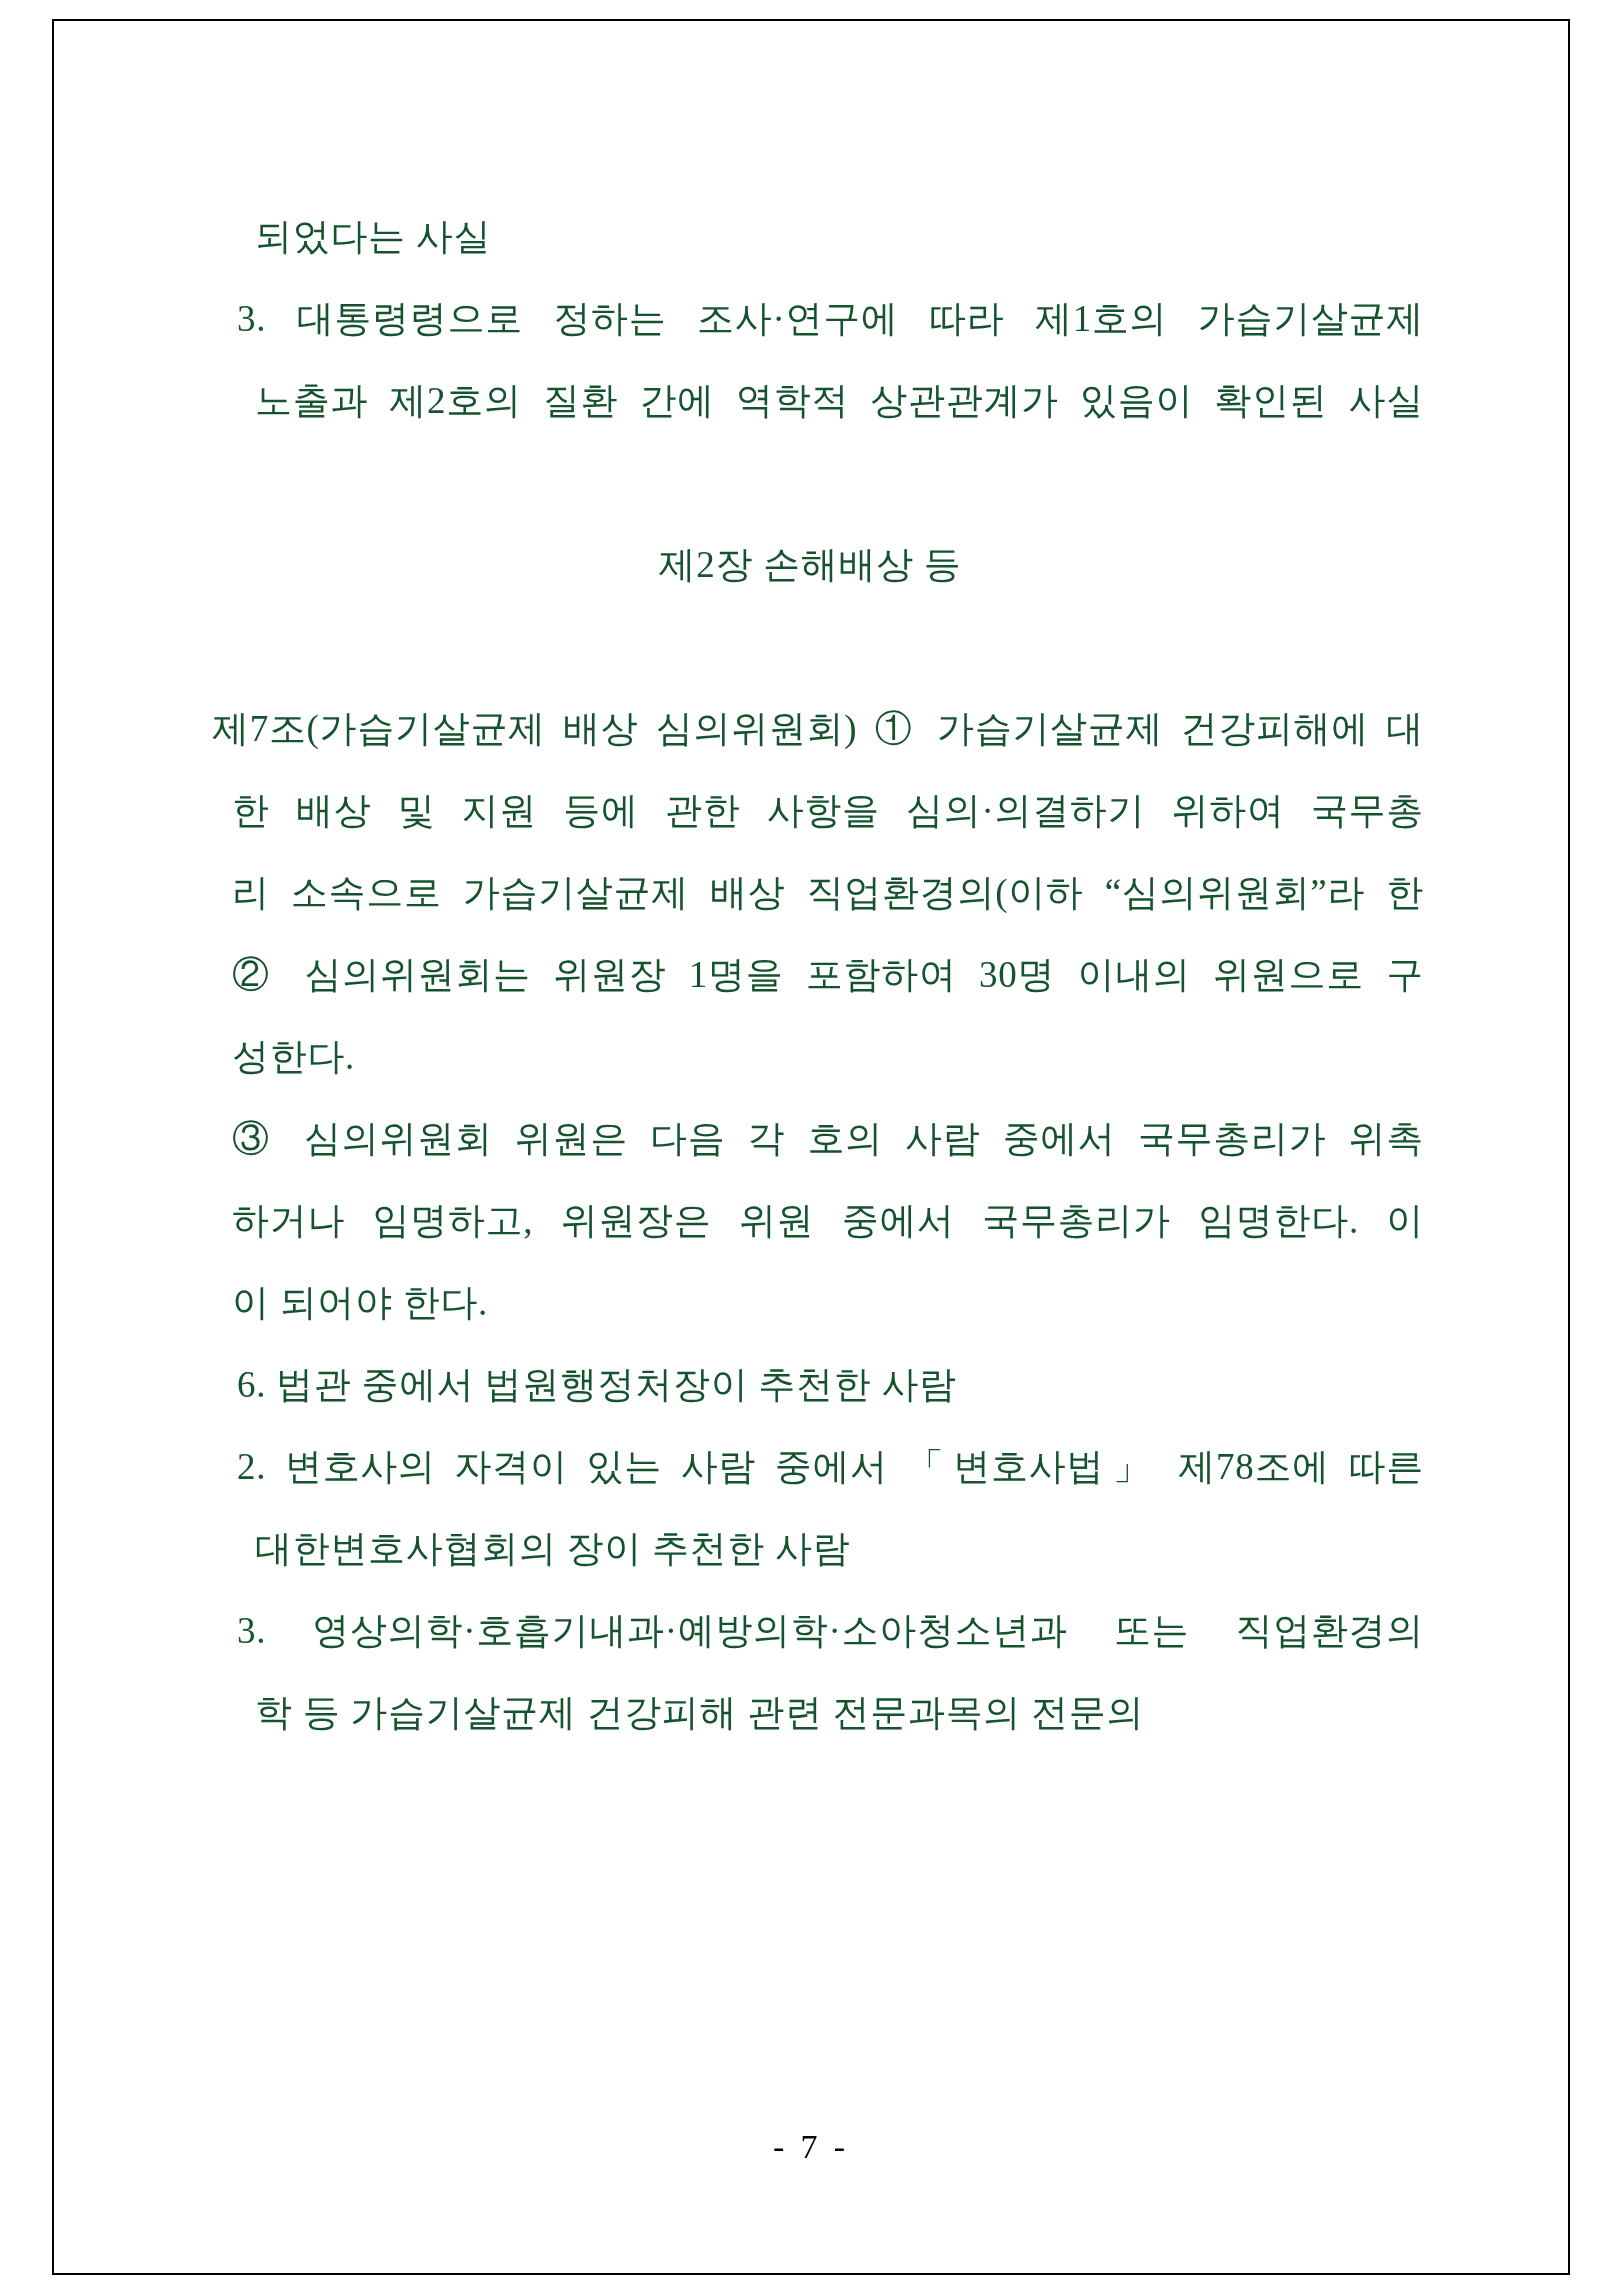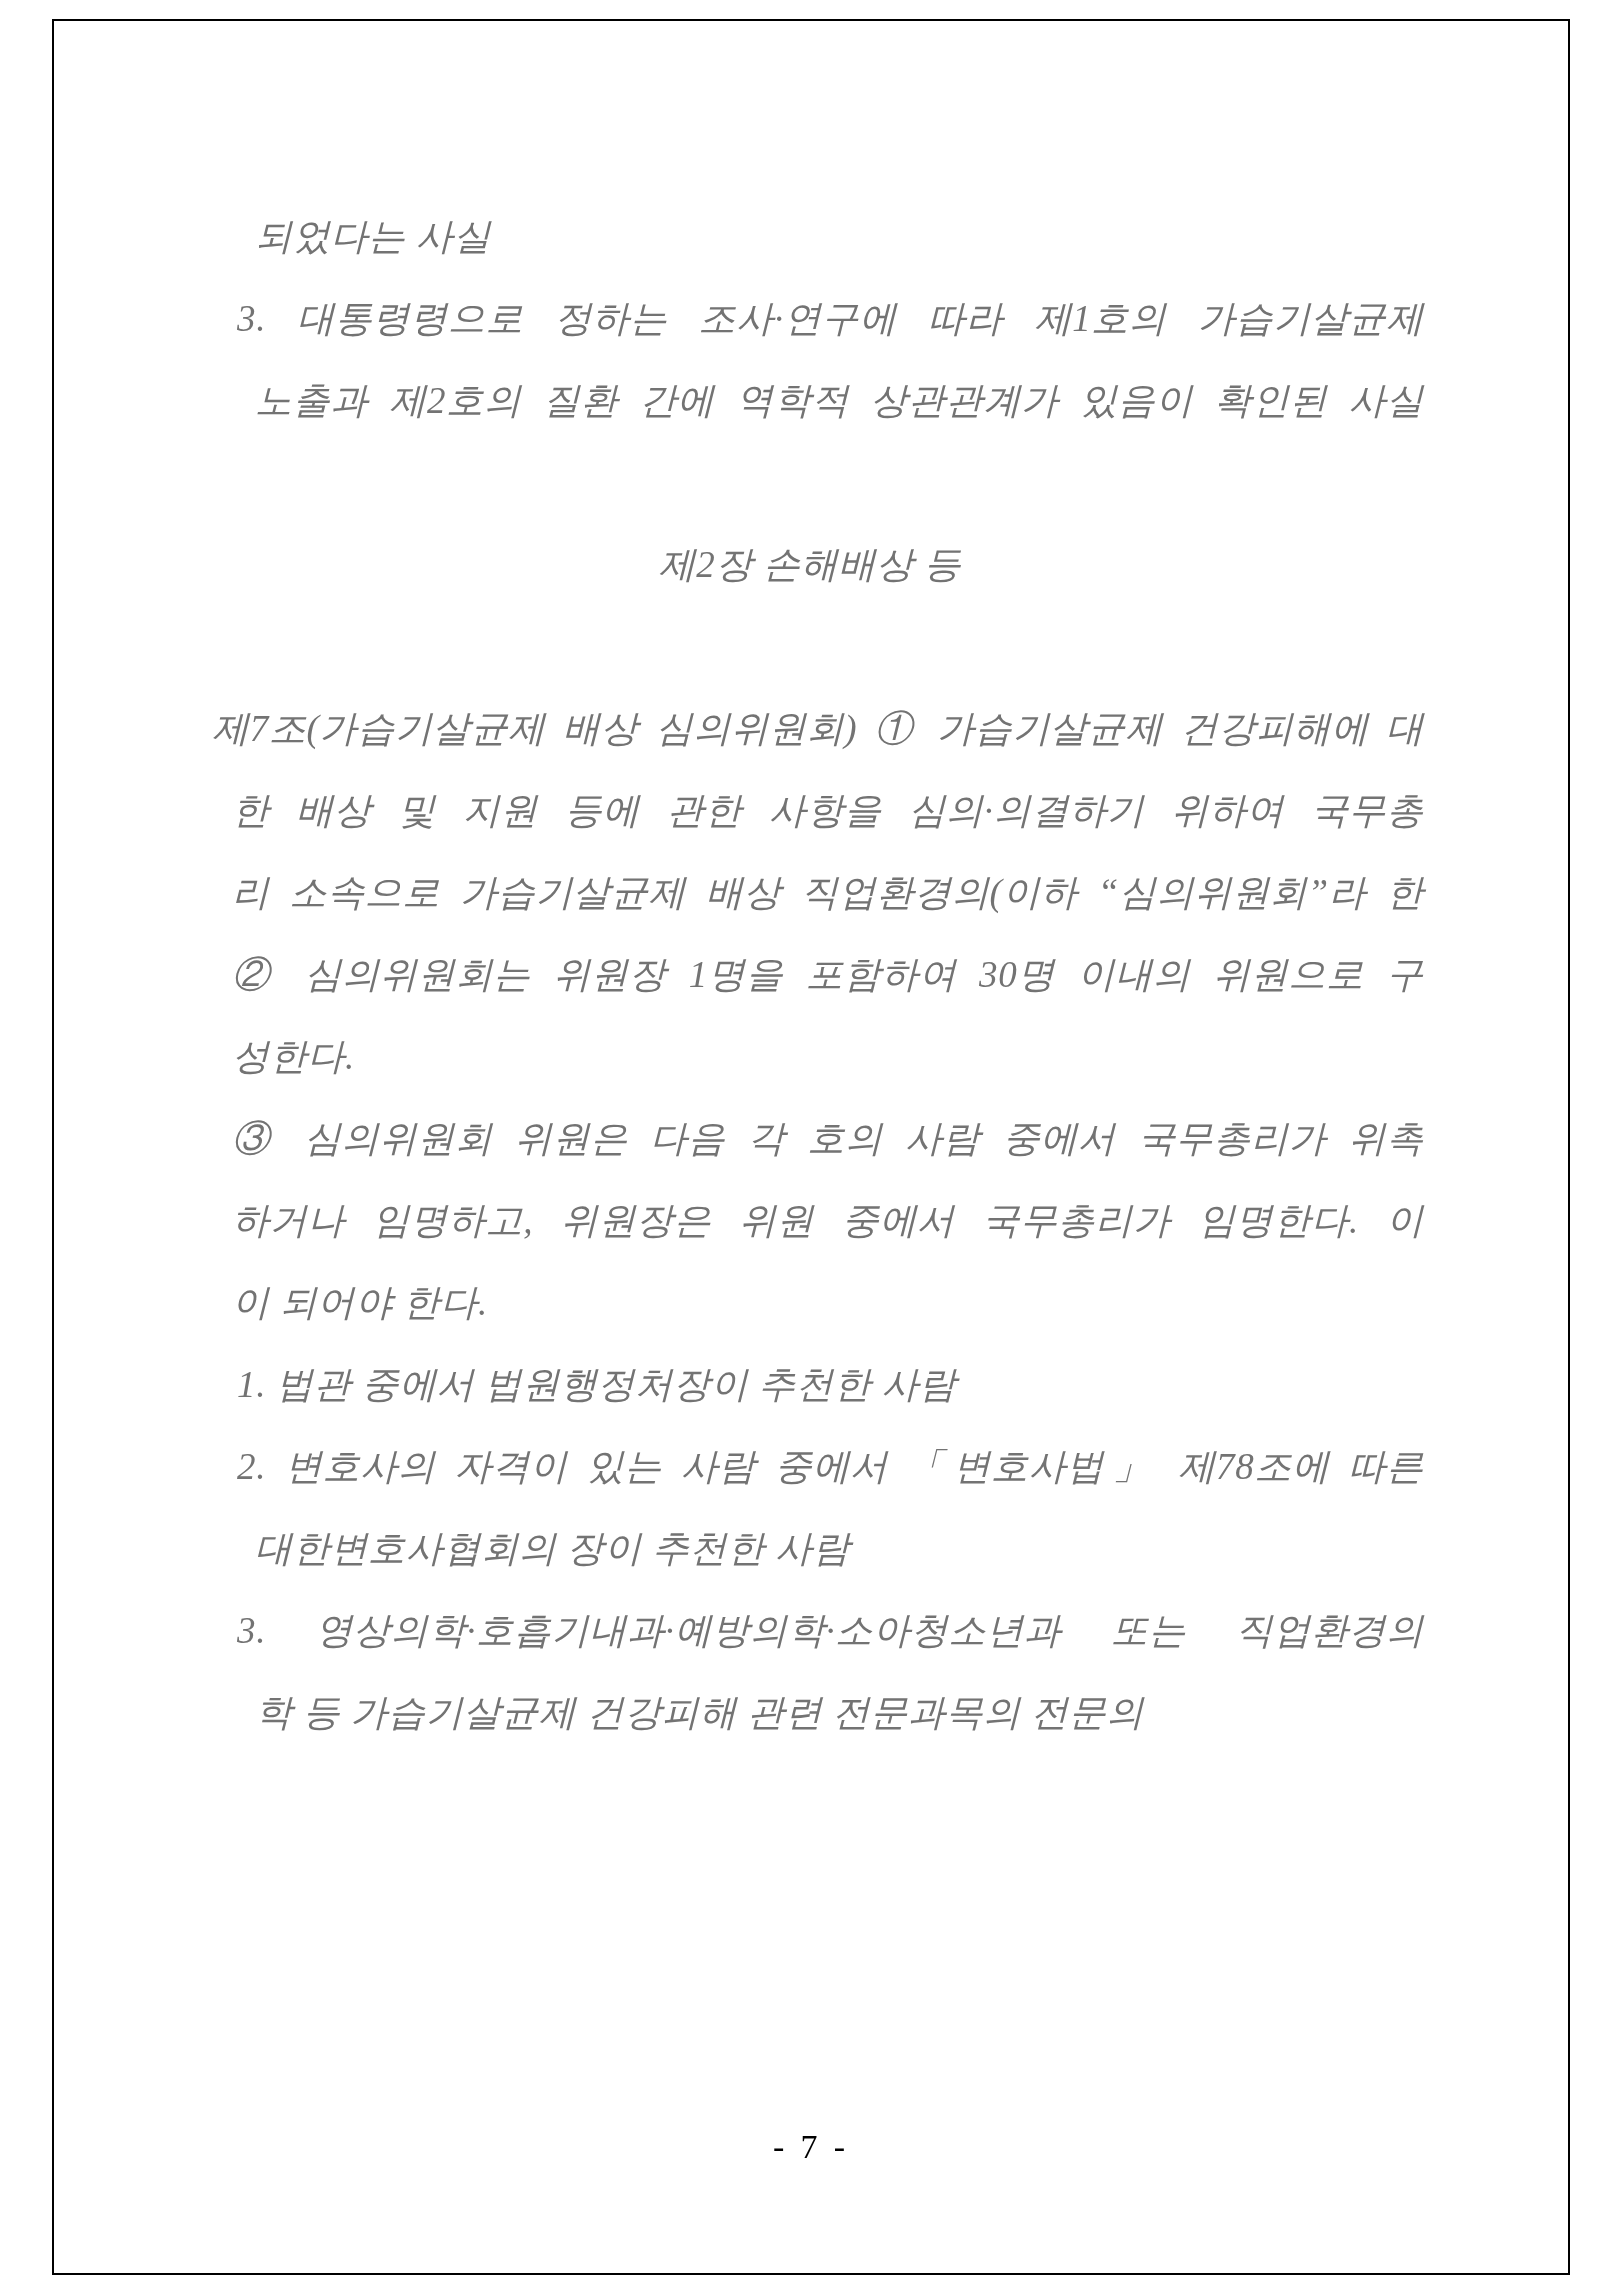--- a/index.html
+++ b/index.html
@@ -29,22 +29,21 @@
     position: absolute;
     left: 196px;
     right: 198px;
     top: 196px;
   }
   .line {
     font-size: 37px;
     line-height: 82px;
     letter-spacing: 0.7px;
     white-space: normal;
-    color: #737373;
-    font-style: italic;
+    color: #14532d;
   }
   .just {
     text-align: justify;
     text-align-last: justify;
   }
   
   .art       { margin-left: 16px; }
   .para      { margin-left: 36px; }
   .cont-art  { margin-left: 36px; }
   .item      { margin-left: 41px; }
@@ -77,21 +76,21 @@
       <div class="line cont-item just">노출과 제2호의 질환 간에 역학적 상관관계가 있음이 확인된 사실</div>
       <div class="line heading">제2장 손해배상 등</div>
       <div class="line art just">제7조(가습기살균제 배상 심의위원회) ① 가습기살균제 건강피해에 대</div>
       <div class="line cont-art just">한 배상 및 지원 등에 관한 사항을 심의·의결하기 위하여 국무총</div>
       <div class="line cont-art just">리 소속으로 가습기살균제 배상 직업환경의(이하 “심의위원회”라 한</div>
       <div class="line para just">② 심의위원회는 위원장 1명을 포함하여 30명 이내의 위원으로 구</div>
       <div class="line para">성한다.</div>
       <div class="line para just">③ 심의위원회 위원은 다음 각 호의 사람 중에서 국무총리가 위촉</div>
       <div class="line para just">하거나 임명하고, 위원장은 위원 중에서 국무총리가 임명한다. 이</div>
       <div class="line para">이 되어야 한다.</div>
-      <div class="line item">1. 법관 중에서 법원행정처장이 추천한 사람</div>
+      <div class="line item">6. 법관 중에서 법원행정처장이 추천한 사람</div>
       <div class="line item just">2. 변호사의 자격이 있는 사람 중에서 「변호사법」 제78조에 따른</div>
       <div class="line cont-item">대한변호사협회의 장이 추천한 사람</div>
       <div class="line item just">3. 영상의학·호흡기내과·예방의학·소아청소년과 또는 직업환경의</div>
       <div class="line cont-item">학 등 가습기살균제 건강피해 관련 전문과목의 전문의</div>
     </div>
   <div class="page-number">- 7 -</div>
 </div>
 
 
 </body></html>

